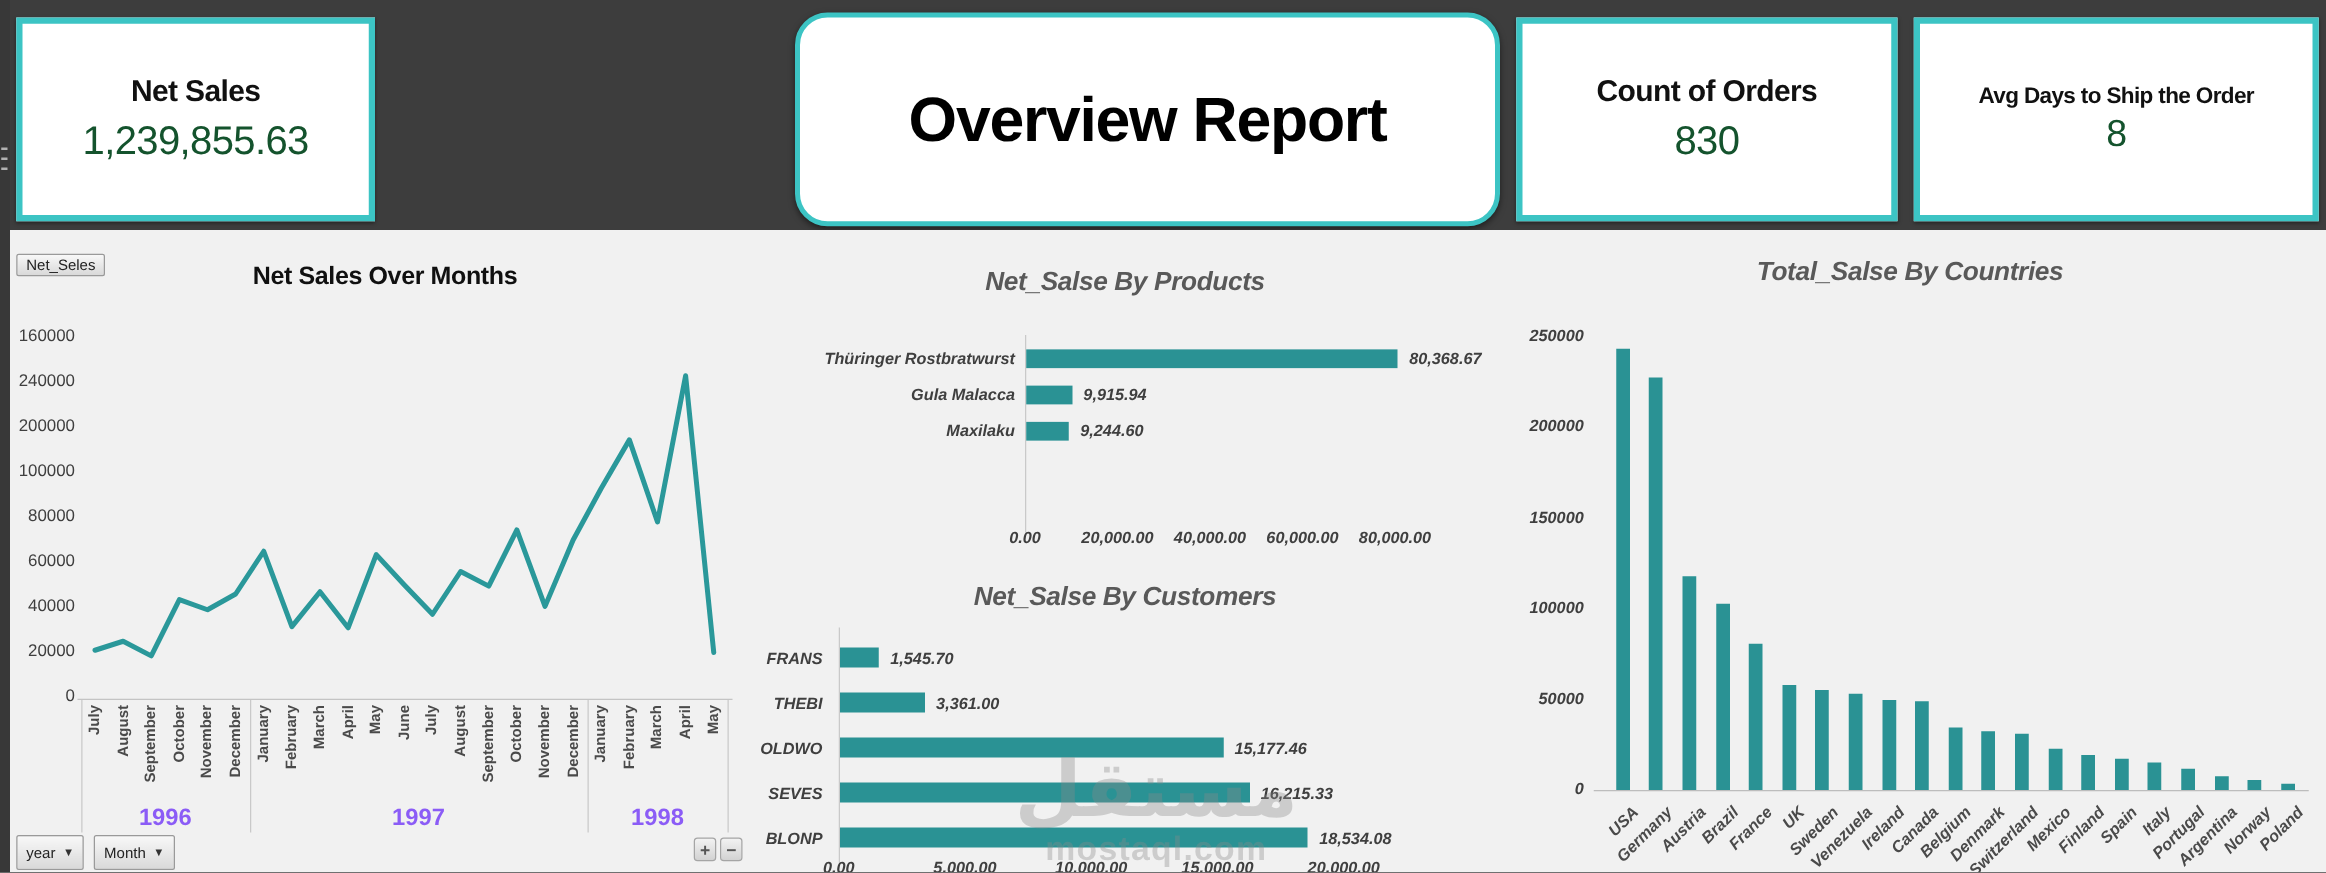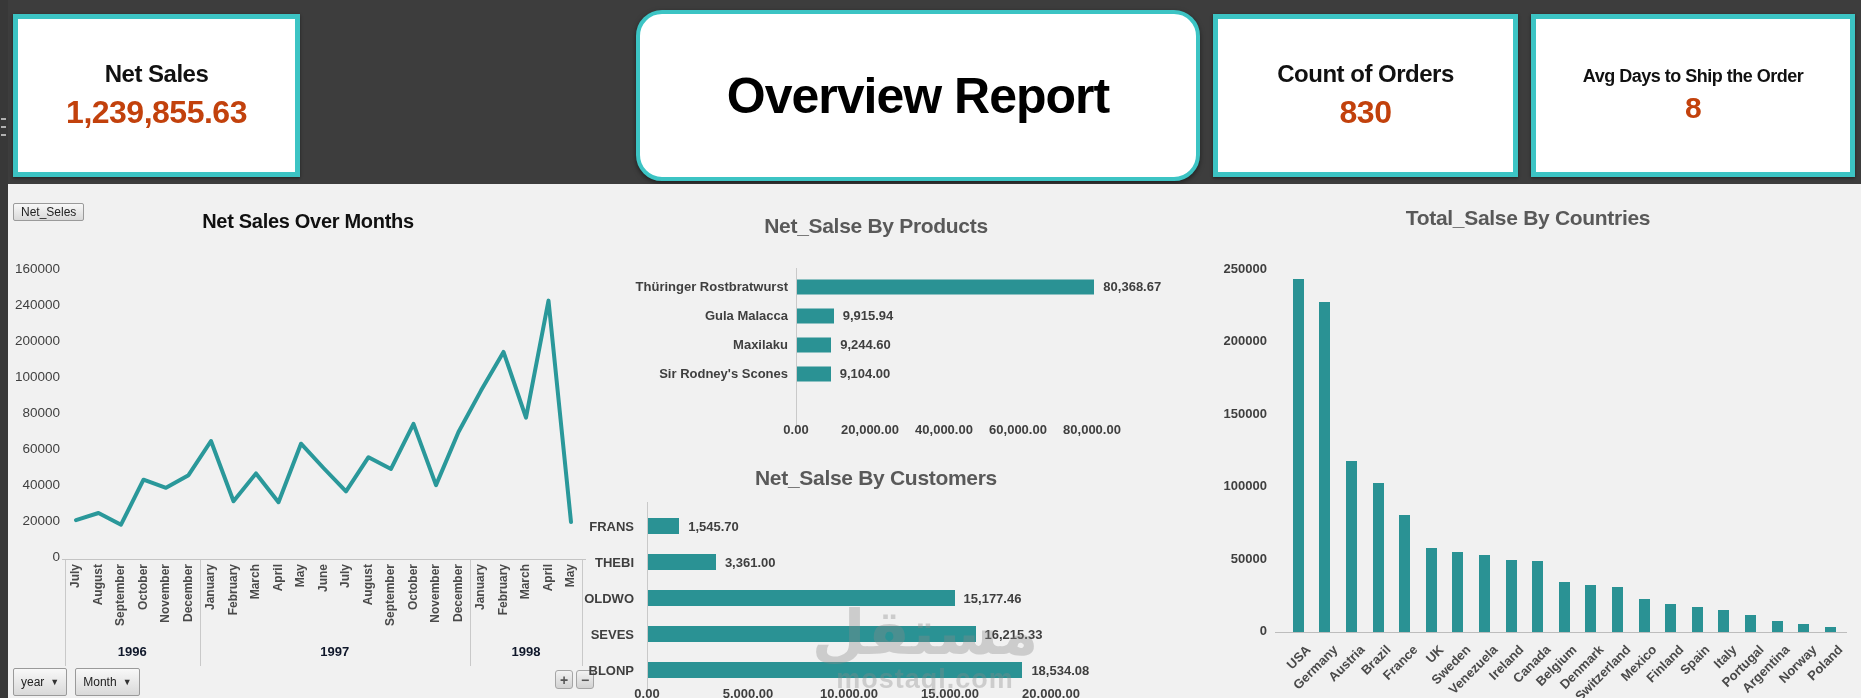--- a/index.html
+++ b/index.html
@@ -7,21 +7,21 @@
          font-family:"Liberation Sans","DejaVu Sans",sans-serif;background:#3d3d3d;}
   
   .left-rail{position:absolute;left:0;top:0;width:8px;height:698px;background:#383838;z-index:5;}
   .left-rail i{position:absolute;left:1px;width:5px;height:2px;background:#cfcfcf;opacity:.8;}
   
   .topbar{position:absolute;left:0;top:0;width:1861px;height:184px;background:#3d3d3d;}
   .kpi-card{position:absolute;top:14px;height:153px;background:#ffffff;border:5px solid #3cc4c4;
             display:flex;flex-direction:column;align-items:center;justify-content:center;
             box-shadow:0 1px 3px rgba(0,0,0,.45);}
   .kpi-title{font-weight:bold;color:#111;font-size:24px;letter-spacing:-.5px;line-height:1.15;}
-  .kpi-value{font-weight:bold;color:#c2410c;font-size:32px;letter-spacing:-.5px;margin-top:6px;}
+  .kpi-value{font-weight:normal;color:#14532d;font-size:32px;letter-spacing:-.5px;margin-top:6px;}
   .card1{left:13px;width:277px;}
   .card2{left:318px;width:295px;}
   .card4{left:1213px;width:295px;}
   .card5{left:1531px;width:314px;}
   .card5 .kpi-title{font-size:18px;}
   .card5 .kpi-value{font-size:30px;margin-top:4px;}
   .title-card{position:absolute;left:636px;top:10px;width:556px;height:163px;background:#ffffff;
               border:4px solid #3cc4c4;border-radius:26px;display:flex;align-items:center;justify-content:center;
               box-shadow:0 2px 5px rgba(0,0,0,.5);}
   .title-card .big{font-size:50px;font-weight:bold;color:#000;letter-spacing:-1px;}
@@ -36,31 +36,31 @@
              border:1px solid #9a9a9a;border-radius:2px;padding:1px 7px;height:18px;display:flex;
              align-items:center;gap:6px;cursor:pointer;}
   #nets-btn{left:5px;top:19px;}
   .ylab{position:absolute;right:6px;font-size:13.5px;color:#3f3f3f;white-space:nowrap;}
   #line-ylabels{position:absolute;left:0;top:0;width:58px;height:400px;}
   #line-svg{position:absolute;left:60px;top:70px;}
   #line-path{fill:none;stroke:#2a989a;stroke-width:4;stroke-linejoin:round;stroke-linecap:round;}
   .axisline{position:absolute;left:54px;top:375px;width:524px;height:1px;background:#c4c4c4;}
   .mlab{position:absolute;top:380px;font-size:12px;font-weight:bold;color:#4a4a4a;white-space:nowrap;
         transform:rotate(-90deg) translateX(-100%);transform-origin:top left;}
-  .yrlab{position:absolute;top:460px;width:80px;text-align:center;font-size:13px;font-weight:bold;color:#0f172a;}
+  .yrlab{position:absolute;top:460px;width:80px;text-align:center;font-size:19px;font-weight:bold;color:#8b5cf6;}
   .divider{position:absolute;top:376px;width:1px;height:106px;background:#c9c9c9;}
   .fbtn-row{position:absolute;left:5px;top:484px;display:flex;gap:8px;}
   .fbtn-row .field-btn{position:static;height:28px;}
   .drop{font-size:9px;color:#333;}
   .zoom-btns{position:absolute;left:547px;top:486px;display:flex;gap:3px;}
   .zbtn{width:18px;height:19px;background:linear-gradient(#f2f2f2,#d2d2d2);border:1px solid #a5a5a5;
         border-radius:3px;font-size:14px;font-weight:bold;color:#555;display:flex;align-items:center;
         justify-content:center;cursor:pointer;padding:0;}
   
-  .hbar{position:absolute;left:536px;width:640px;}
+  .hbar{position:absolute;left:560px;width:640px;font-style:italic;}
   #products-chart{top:0;height:260px;}
   #customers-chart{top:260px;height:254px;}
   .hbar .chart-title{position:absolute;left:60px;top:30px;width:560px;}
   #customers-chart .chart-title{top:22px;}
   .hb-rows{position:absolute;left:0;width:100%;}
   #products-chart .hb-rows{top:88px;}
   #customers-chart .hb-rows{top:64px;}
   .hb-row{position:relative;}
   #products-chart .hb-row{height:29px;}
   #customers-chart .hb-row{height:36px;}
@@ -71,21 +71,21 @@
   .hb-val{position:absolute;top:0;bottom:0;display:flex;align-items:center;font-size:13px;
           font-weight:bold;color:#3f3f3f;white-space:nowrap;}
   .hb-axis{position:absolute;width:1px;background:#c9c9c9;}
   #products-chart .hb-axis{left:260px;top:84px;height:158px;}
   #customers-chart .hb-axis{left:111px;top:58px;height:188px;}
   .hb-ticks{position:absolute;left:0;width:100%;height:18px;}
   #products-chart .hb-ticks{top:238px;}
   #customers-chart .hb-ticks{top:242px;}
   .hb-tick{position:absolute;transform:translateX(-50%);font-size:13px;font-weight:bold;color:#3f3f3f;white-space:nowrap;}
   
-  #countries-chart{position:absolute;left:1195px;top:0;width:666px;height:460px;}
+  #countries-chart{position:absolute;left:1195px;top:0;width:666px;height:460px;font-style:italic;}
   #countries-chart .chart-title{position:absolute;left:0;top:22px;width:100%;}
   .cn-ylab{position:absolute;left:0;width:72px;text-align:right;font-size:13px;font-weight:bold;color:#3f3f3f;}
   #cn-baseline{position:absolute;left:80px;top:448px;width:572px;height:1px;background:#bdbdbd;}
   .cn-bar{position:absolute;background:#2a9294;}
   .cn-xlab{position:absolute;top:458px;font-size:13px;font-weight:bold;color:#4a4a4a;white-space:nowrap;
            transform:rotate(-45deg) translateX(-100%);transform-origin:top left;}
   
   .watermark{position:absolute;left:810px;top:418px;width:230px;text-align:center;opacity:.35;
              color:#8a8a8a;pointer-events:none;z-index:4;}
   .watermark .ar{font-size:62px;font-weight:bold;line-height:1.0;}
@@ -203,25 +203,20 @@
           <div class="hb-row">
             <span class="hb-cat" style="width: 252px;">Gula Malacca</span>
             <span class="hb-bar" style="left: 261px; width: 36.689px;"></span>
             <span class="hb-val" style="left: 306.689px;">9,915.94</span>
           </div>
           <div class="hb-row">
             <span class="hb-cat" style="width: 252px;">Maxilaku</span>
             <span class="hb-bar" style="left: 261px; width: 34.205px;"></span>
             <span class="hb-val" style="left: 304.205px;">9,244.60</span>
           </div>
-          <div class="hb-row">
-            <span class="hb-cat" style="width: 252px;">Sir Rodney's Scones</span>
-            <span class="hb-bar" style="left: 261px; width: 33.6848px;"></span>
-            <span class="hb-val" style="left: 303.685px;">9,104.00</span>
-          </div>
         </div>
       <div class="hb-ticks">
           <span class="hb-tick" style="left: 260px;">0.00</span>
           <span class="hb-tick" style="left: 334px;">20,000.00</span>
           <span class="hb-tick" style="left: 408px;">40,000.00</span>
           <span class="hb-tick" style="left: 482px;">60,000.00</span>
           <span class="hb-tick" style="left: 556px;">80,000.00</span>
         </div>
     </section>
 

